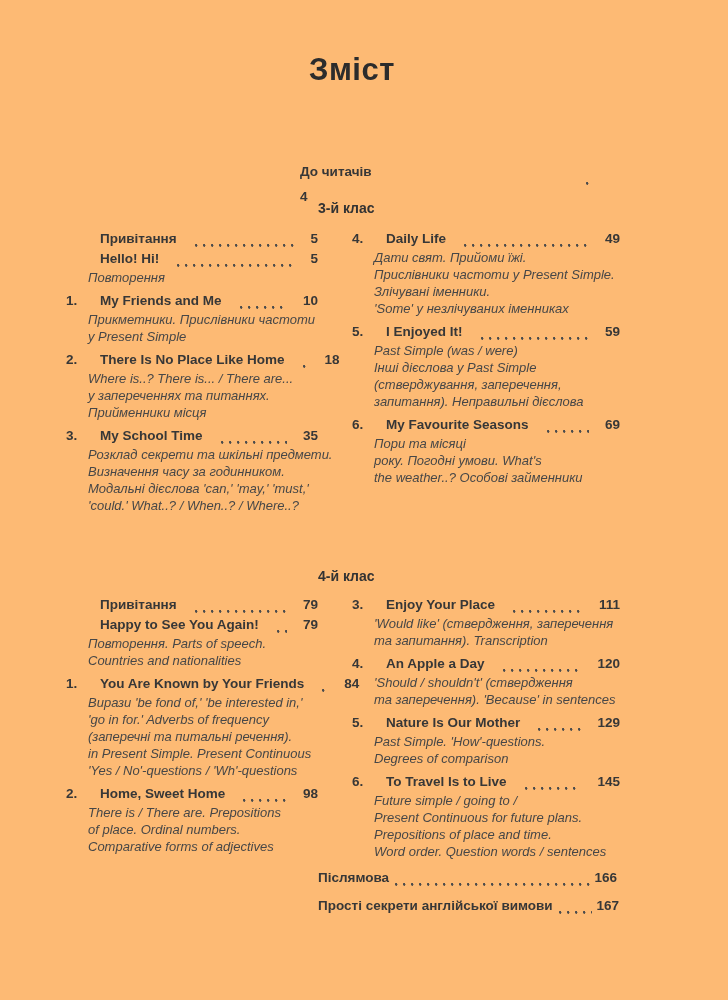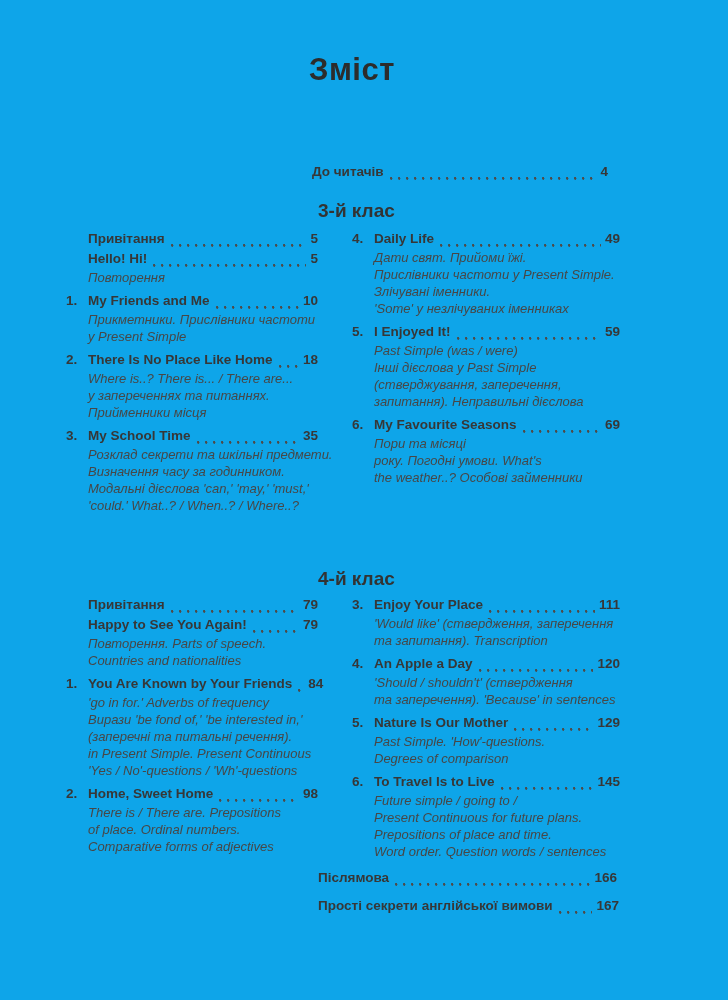--- a/index.html
+++ b/index.html
@@ -4,56 +4,56 @@
 <style>
   * { margin: 0; padding: 0; box-sizing: border-box; }
   html, body { width: 728px; height: 1000px; }
   body {
     background: #fdfdfd;
     font-family: "Liberation Sans", sans-serif;
     color: #3a3a3a;
     position: relative;
     overflow: hidden;
   }
-  .page { position: absolute; inset: 0; background: #0ea5e9; padding-left: 16px; }
+  .page { position: absolute; inset: 0; background: #fdba74; padding-left: 16px; }
 
   .doc-title {
     position: absolute; left: 309px; top: 52px;
     font-size: 31px; font-weight: bold; color: #2c2c2c;
     letter-spacing: 0.5px;
   }
 
   .section-heading {
     position: absolute;
-    font-size: 19px; font-weight: bold; color: #333; text-align: right;
+    font-size: 14px; font-weight: bold; color: #333; text-align: right;
   }
   #heading-g3 { left: 318px; top: 200px; }
   #heading-g4 { left: 318px; top: 568px; }
 
   .trow {
     display: flex; align-items: baseline;
     font-size: 13.5px; font-weight: bold; line-height: 20px; color: #373737;
     position: absolute;
   }
-  #front-row { left: 312px; top: 162px; width: 296px; }
+  #front-row { left: 300px; top: 162px; width: 296px; flex-direction: column; }
   #back-row-1 { left: 318px; top: 868px; width: 299px; justify-content: space-between; }
   #back-row-2 { left: 318px; top: 896px; width: 301px; }
 
   .col { position: absolute; }
   #g3-left  { left: 66px;  top: 229px; width: 252px; }
   #g3-right { left: 352px; top: 229px; width: 268px; }
   #g4-left  { left: 66px;  top: 595px; width: 252px; }
   #g4-right { left: 352px; top: 595px; width: 268px; }
 
   .entry.numbered { margin-top: 5px; }
   .col .entry:first-child { margin-top: 0; }
 
   .row {
     display: flex; align-items: baseline;
-    font-size: 13.5px; font-weight: bold; line-height: 20px; color: #373737;
+    font-size: 13.5px; font-weight: bold; line-height: 20px; color: #373737; gap: 12px;
   }
   .num { flex: none; width: 22px; }
   .t { white-space: nowrap; }
 
   .leader {
     flex: 1 1 auto; min-width: 6px; height: 3px;
     margin: 0 4px 2px 6px; align-self: flex-end;
     background-image: radial-gradient(circle at 1.2px 1.4px, #4c4c4c 1.1px, rgba(0,0,0,0) 1.45px);
     background-size: 8px 3px; background-repeat: repeat-x;
   }
@@ -189,22 +189,22 @@
         <div class="desc">Повторення. Parts of speech.</div>
         <div class="desc">Countries and nationalities</div>
       </div>
       <div class="entry numbered">
         <div class="row">
           <span class="num">1.</span>
           <span class="t">You Are Known by Your Friends</span>
           <span class="leader"></span>
           <span class="pg">84</span>
         </div>
+        <div class="desc">Вирази 'be fond of,' 'be interested in,'</div>
         <div class="desc">'go in for.' Adverbs of frequency</div>
-        <div class="desc">Вирази 'be fond of,' 'be interested in,'</div>
         <div class="desc">(заперечні та питальні речення).</div>
         <div class="desc">in Present Simple. Present Continuous</div>
         <div class="desc">'Yes / No'-questions / 'Wh'-questions</div>
       </div>
       <div class="entry numbered">
         <div class="row">
           <span class="num">2.</span>
           <span class="t">Home, Sweet Home</span>
           <span class="leader"></span>
           <span class="pg">98</span>

